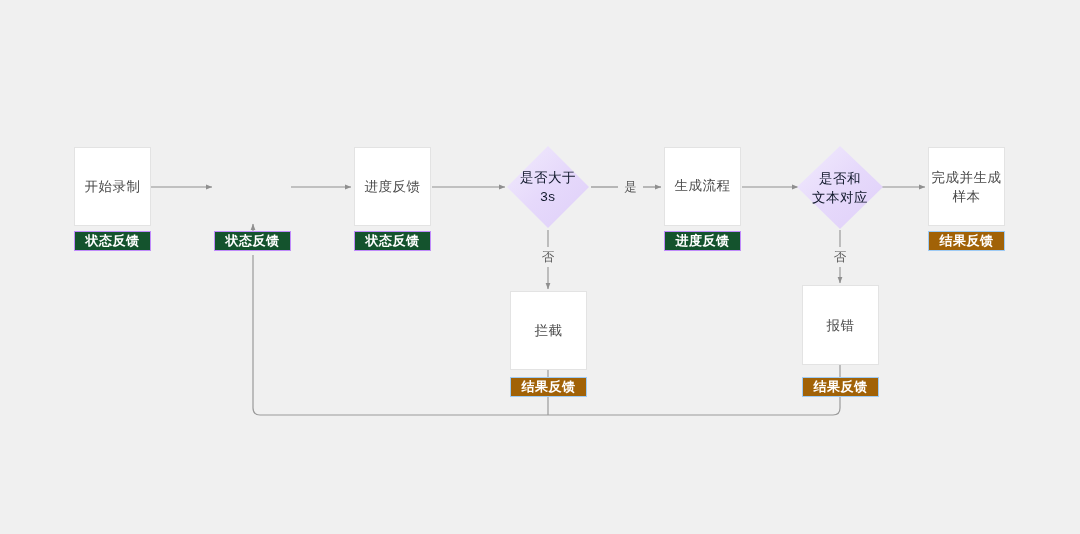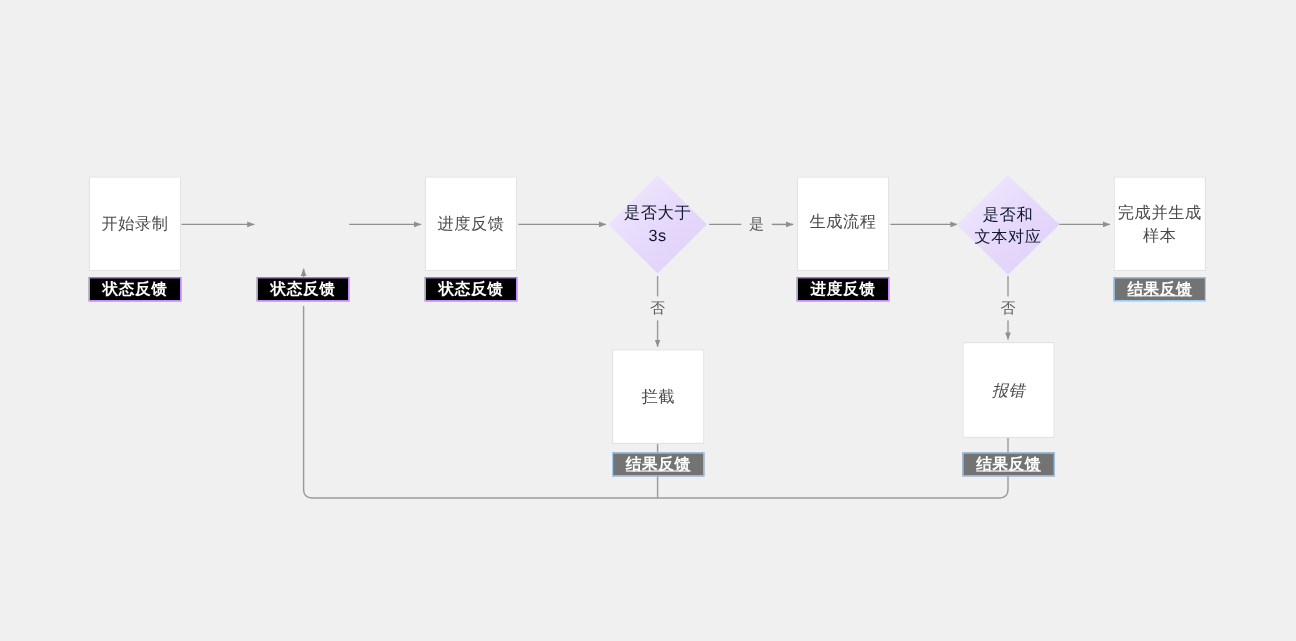--- a/index.html
+++ b/index.html
@@ -67,27 +67,26 @@
     display: flex;
     align-items: center;
     justify-content: center;
     font-size: 13px;
     letter-spacing: 0.5px;
     font-weight: 600;
     color: #ffffff;
     z-index: 5;
   }
   .badge-purple {
-    background: #000000;
+    background: #14532d;
     border: 1.5px solid #c08bfb;
   }
   .badge-blue {
-    background: #737373;
+    background: #a16207;
     border: 1.5px solid #9ecbf5;
-    text-decoration: underline;
   }
   .edge-label {
     position: absolute;
     box-sizing: border-box;
     display: flex;
     align-items: center;
     justify-content: center;
     color: #5a5a5a;
     font-size: 12.5px;
     background: #f0f0f0;
@@ -184,21 +183,21 @@
     <span>结果反馈</span>
   </div>
 
   <div class="node box" style="left:510px; top:291px; width:77px; height:79px;">
     <span class="box-text">拦截</span>
   </div>
   <div class="badge badge-blue" style="left:510px; top:377px; width:77px; height:20px;">
     <span>结果反馈</span>
   </div>
 
-  <div class="node box" style="left:802px; top:285px; width:77px; height:80px;font-style:italic;">
+  <div class="node box" style="left:802px; top:285px; width:77px; height:80px;">
     <span class="box-text">报错</span>
   </div>
   <div class="badge badge-blue" style="left:802px; top:377px; width:77px; height:20px;">
     <span>结果反馈</span>
   </div>
 
   <div class="edge-label" style="left:618px; top:177px; width:25px; height:20px;">
     <span>是</span>
   </div>
   <div class="edge-label" style="left:536px; top:247px; width:24px; height:20px;">

